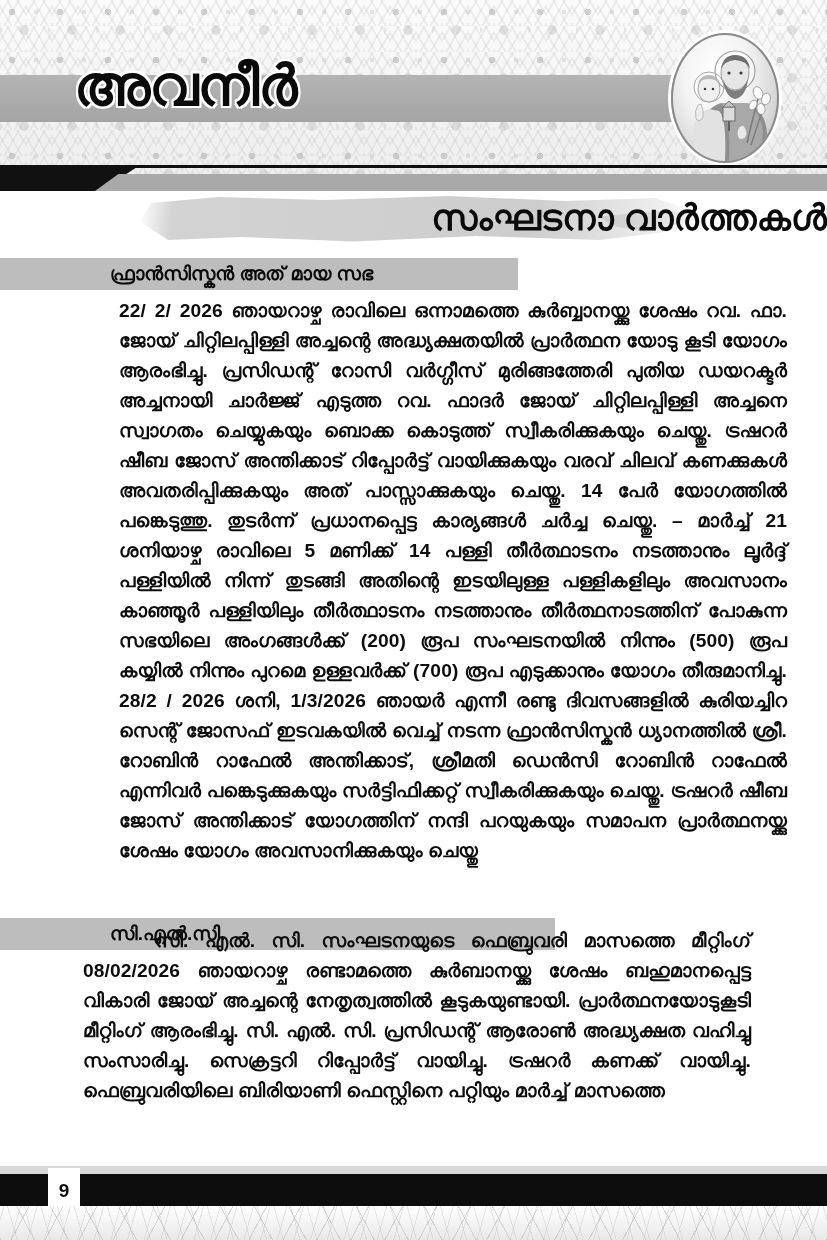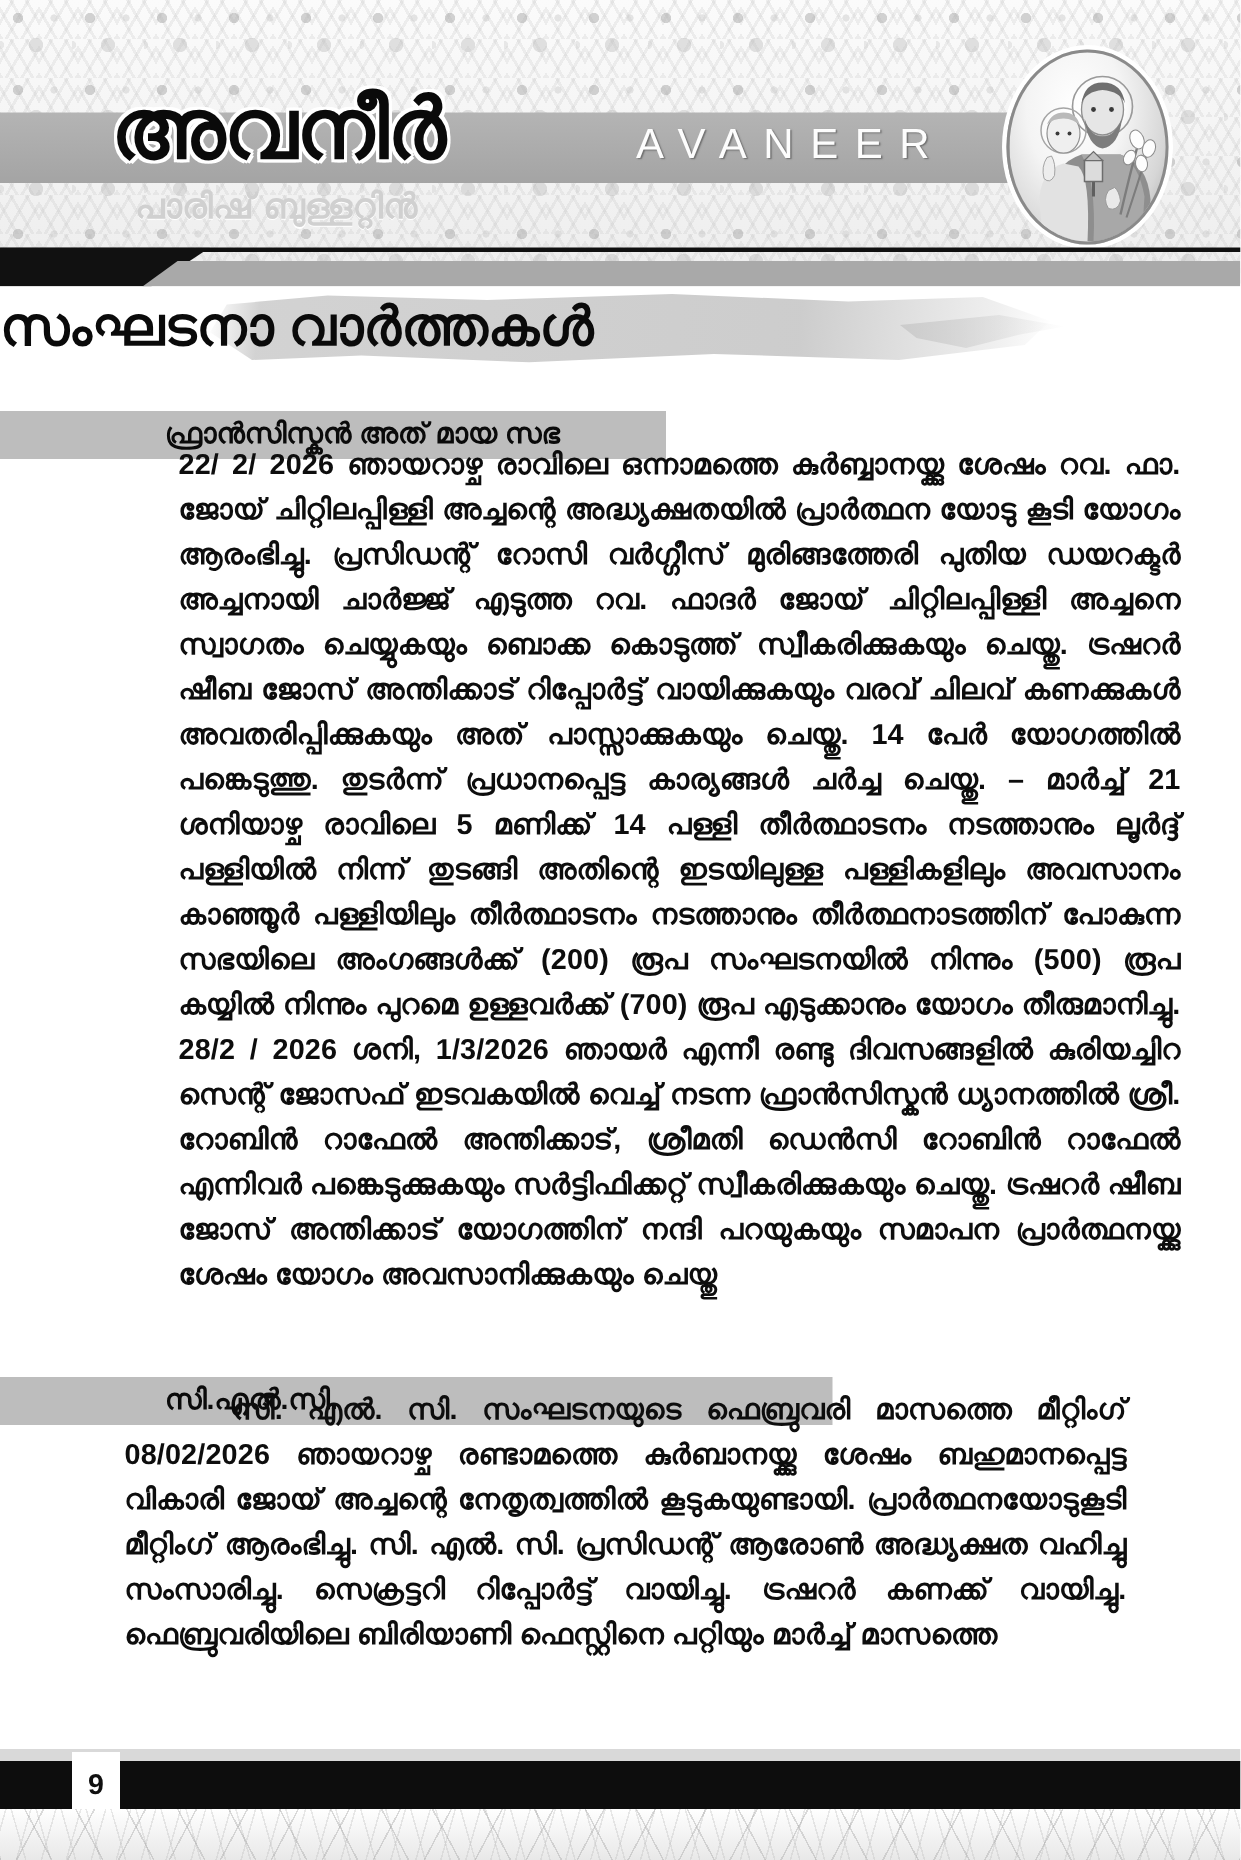--- a/index.html
+++ b/index.html
@@ -127,21 +127,21 @@
     position: absolute;
     left: 600px; top: 20px;
     width: 110px; height: 22px;
     background: linear-gradient(90deg, rgba(200,200,200,0.85), rgba(230,230,230,0));
     clip-path: polygon(0 30%, 60% 0, 100% 35%, 72% 60%, 40% 100%, 10% 70%);
   }
   .main-heading {
     position: absolute;
     left: 0; top: 0;
     width: 827px;
-    text-align: left;
+    text-align: right;
     font-size: 36px;
     font-weight: 700;
     color: #0a0a0a;
     line-height: 56px;
     white-space: nowrap;
   }
 
   
   .section-bar {
     position: absolute;
@@ -151,21 +151,21 @@
   }
   .section-bar span {
     position: absolute;
     left: 110px; top: 0;
     line-height: 32px;
     font-size: 19px;
     font-weight: 700;
     color: #0a0a0a;
     white-space: nowrap;
   }
-  #section-bar-1 { top: 258px; width: 444px; margin-top: 16px; }
+  #section-bar-1 { top: 258px; width: 518px; }
   #section-bar-2 { top: 918px; width: 555px; }
 
   
   .body-para {
     position: absolute;
     left: 83px;
     width: 668px;
     font-size: 19.2px;
     font-weight: 700;
     color: #0d0d0d;
@@ -213,22 +213,20 @@
       repeating-linear-gradient(-74deg, rgba(190,190,190,0.35) 0 1px, rgba(255,255,255,0) 1px 16px),
       linear-gradient(#ffffff, #e8e8e8);
   }
 </style>
 </head>
 <body>
 
 <div class="masthead">
   <div class="mast-band"></div>
   <div class="mast-title">അവനീർ</div>
-  <div class="mast-title-en">AVANEER</div>
-  <div class="mast-sub">പാരിഷ് ബുള്ളറ്റിൻ</div>
 
   <div class="emblem">
     <svg viewBox="0 0 104 126" xmlns="http://www.w3.org/2000/svg">
       <defs>
         <radialGradient id="halo" cx="50%" cy="50%" r="50%">
           <stop offset="60%" stop-color="#ffffff" stop-opacity="0.95"></stop>
           <stop offset="100%" stop-color="#ffffff" stop-opacity="0"></stop>
         </radialGradient>
       </defs>
 

